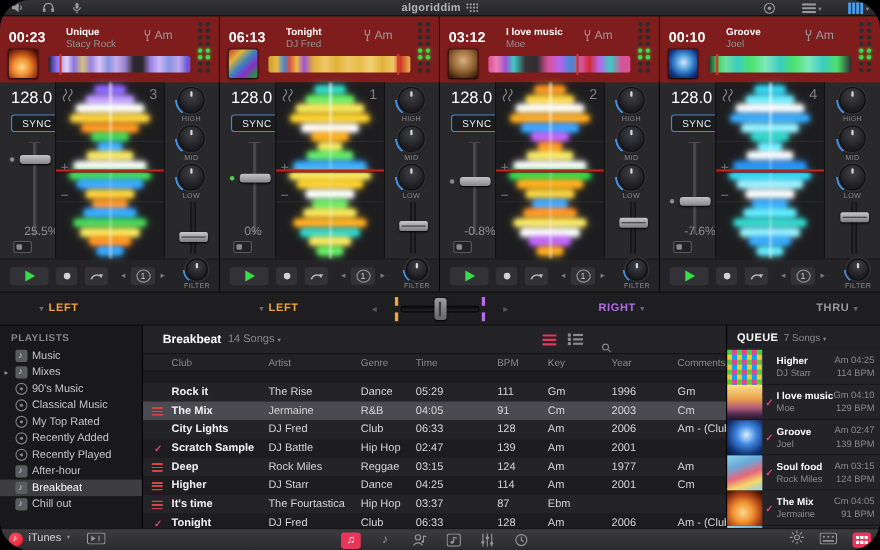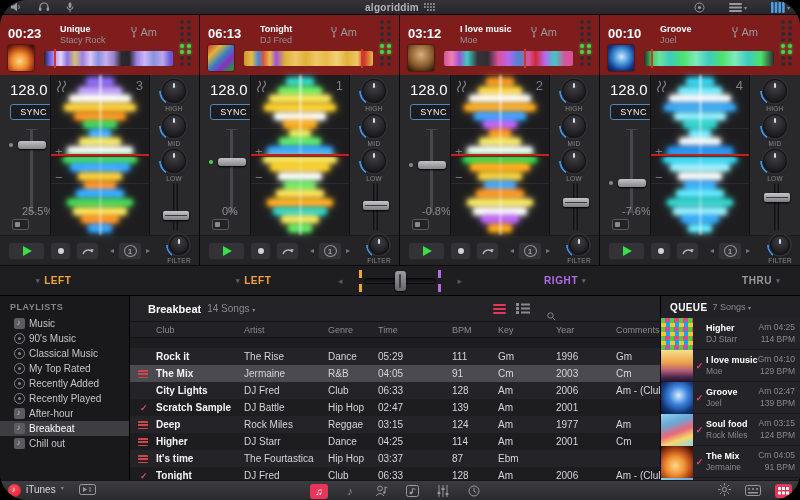--- a/index.html
+++ b/index.html
@@ -821,20 +821,25 @@
   <div class="library">
     <div class="sidebar">
       <div class="sb-header">PLAYLISTS</div>
       <div id="sb-items">
   <div class="sb-item">
     <span class="disc" style="visibility: hidden;">▸</span>
     <span class="sb-ic playlist"></span>
     <span class="sb-label">Music</span>
   </div>
 
+  <div class="sb-item">
+    <span class="disc">▸</span>
+    <span class="sb-ic playlist"></span>
+    <span class="sb-label">Mixes</span>
+  </div>
 
   <div class="sb-item">
     <span class="disc" style="visibility: hidden;">▸</span>
     <span class="sb-ic smart"></span>
     <span class="sb-label">90's Music</span>
   </div>
 
   <div class="sb-item">
     <span class="disc" style="visibility: hidden;">▸</span>
     <span class="sb-ic smart"></span>

